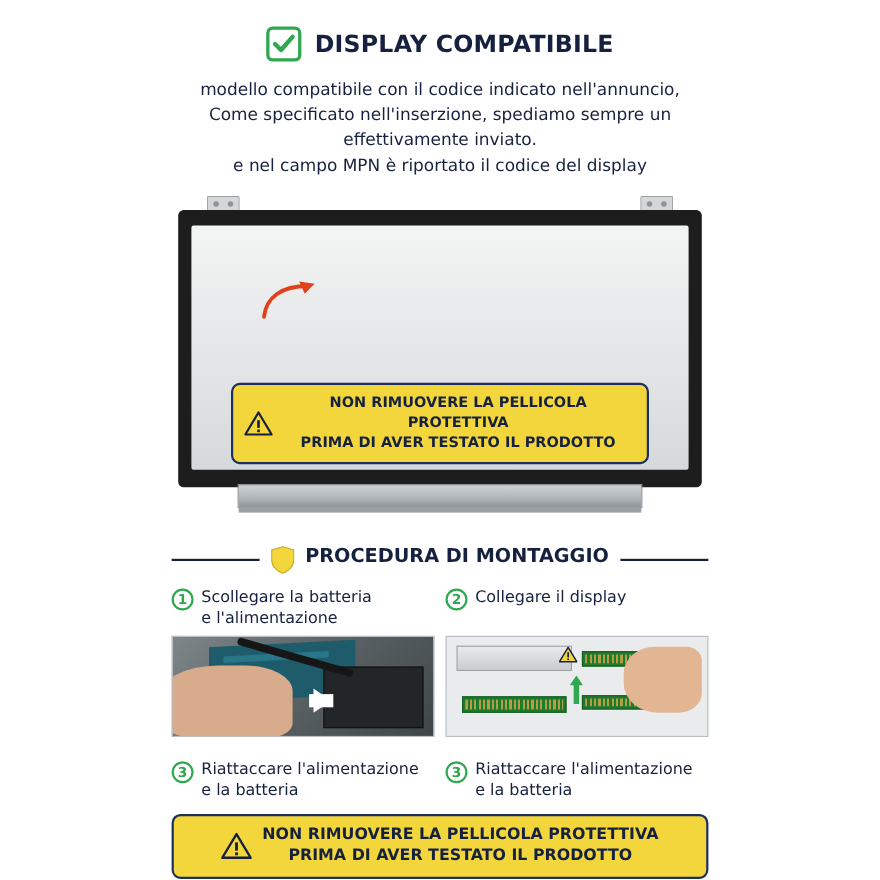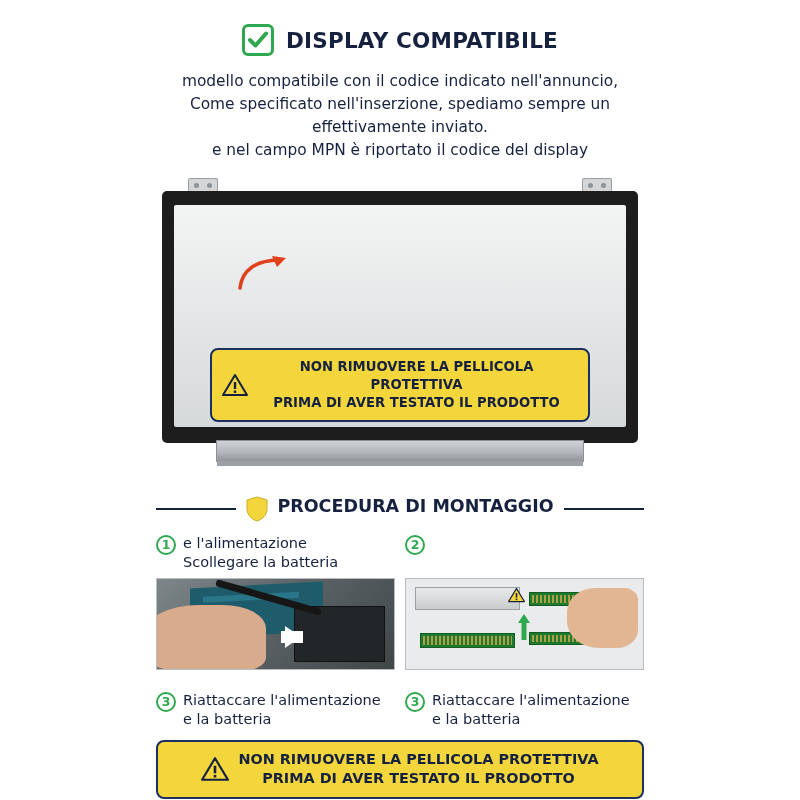--- a/index.html
+++ b/index.html
@@ -367,38 +367,39 @@
         <span class="proc-title-text">PROCEDURA DI MONTAGGIO</span>
       </div>
       <div class="proc-line"></div>
     </div>
 
     <div class="steps">
       <div class="step-col">
         <div class="step-label">
           <span class="num">1</span>
           <span>
+            <span style="display:block">Scollegare la batteria</span>
             <span style="display:block">e l'alimentazione</span>
-            <span style="display:block">Scollegare la batteria</span>
           </span>
         </div>
         <div class="step-img">
           <div class="board"></div>
           <div class="board-green"></div>
           <div class="board-dark"></div>
           <div class="hand"></div>
           <div class="tool"></div>
           <div class="white-arrow"></div>
         </div>
       </div>
 
       <div class="step-col">
         <div class="step-label">
           <span class="num">2</span>
           <span>
+            <span style="display:block">Collegare il display</span>
           </span>
         </div>
         <div class="step-img two">
           <div class="conn-strip" style="left:4%;top:8%;width:44%;height:26%;"></div>
           <div class="conn-green" style="left:6%;top:60%;width:40%;height:16%;"></div>
           <div class="conn-green" style="left:52%;top:14%;width:34%;height:15%;"></div>
           <div class="conn-green" style="left:52%;top:58%;width:34%;height:15%;"></div>
           <svg class="green-arrow" viewBox="0 0 14 26">
             <path d="M7 0 L13 9 H9.5 V26 H4.5 V9 H1 Z" fill="#2fa84f"></path>
           </svg>

